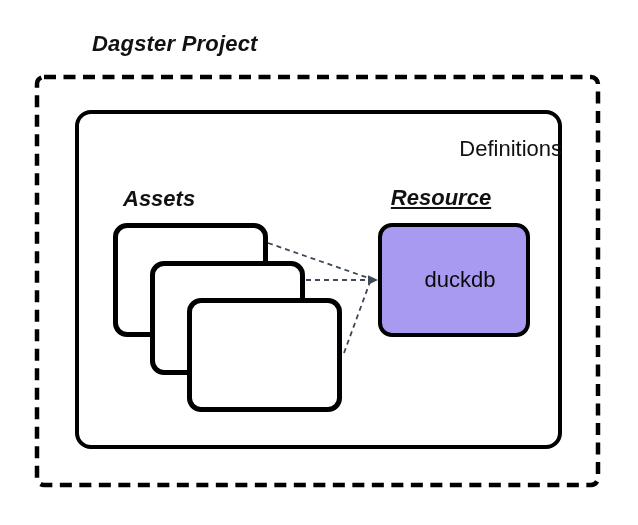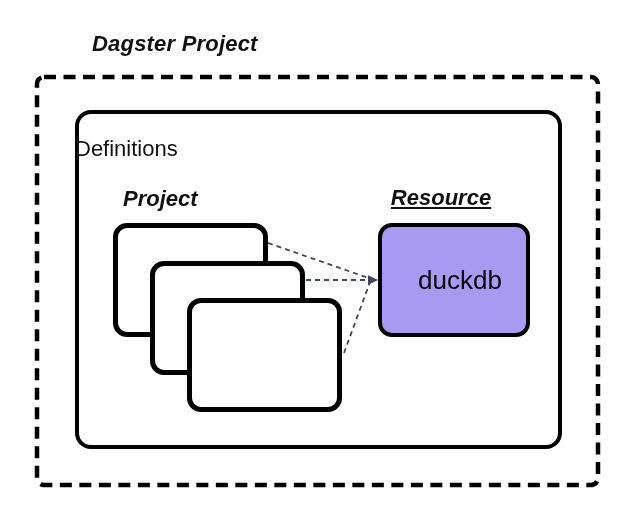--- a/index.html
+++ b/index.html
@@ -36,21 +36,21 @@
     border: 4px solid #000000;
     border-radius: 16px;
     background: #ffffff;
     z-index: 1;
   }
   .definitions-label {
     position: absolute;
     left: 75px;
     top: 136px;
     width: 487px;
-    text-align: left;
+    text-align: right;
     font-size: 22px;
     font-weight: 500;
     color: #111111;
     z-index: 2;
   }
   .section-label {
     position: absolute;
     font-size: 22px;
     font-style: italic;
     font-weight: 600;
@@ -80,21 +80,21 @@
     box-sizing: border-box;
     border: 4px solid #000000;
     border-radius: 14px;
     background: #a79af0;
     z-index: 3;
     display: flex;
     align-items: center;
     justify-content: center;
   }
   .resource-box-label {
-    font-size: 26px;
+    font-size: 22px;
     font-weight: 400;
     color: #0a0a0a;
     margin-left: 12px;
   }
   .overlay-svg {
     position: absolute;
     left: 0;
     top: 0;
     width: 638px;
     height: 525px;
@@ -106,21 +106,21 @@
 <body>
 
 <div class="canvas">
 
   <div class="diagram-title">Dagster Project</div>
 
   <div class="definitions-box"></div>
 
   <div class="definitions-label">Definitions</div>
 
-  <div class="section-label assets-label">Project</div>
+  <div class="section-label assets-label">Assets</div>
 
   <div class="section-label resource-label">Resource</div>
 
   <div class="asset-card c1"></div>
   <div class="asset-card c2"></div>
   <div class="asset-card c3"></div>
 
   <div class="resource-box" style="background: rgb(167, 154, 240);">
     <span class="resource-box-label">duckdb</span>
   </div>

